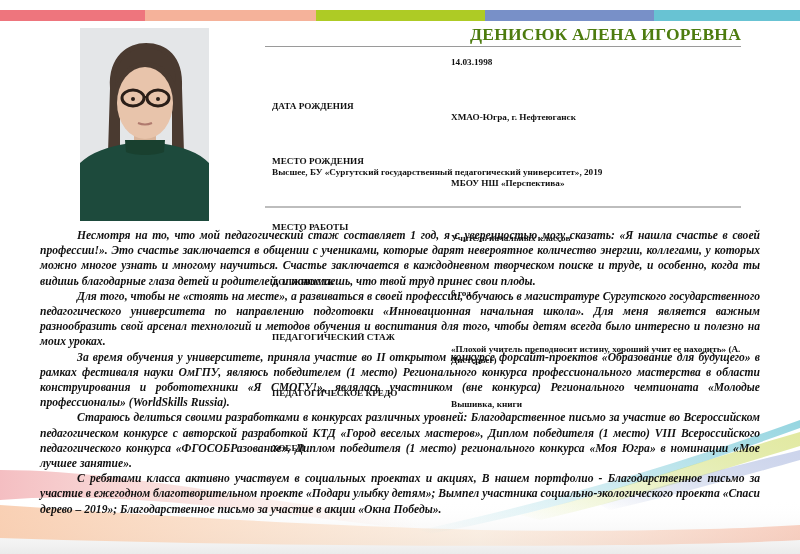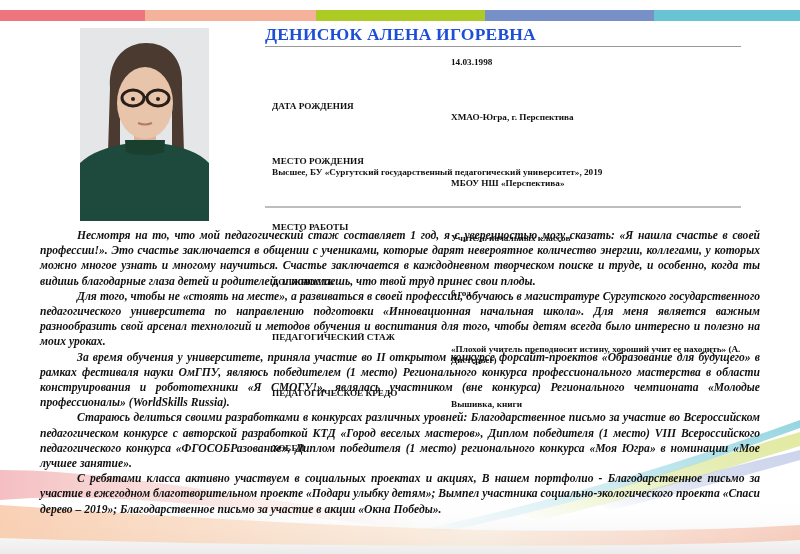--- a/index.html
+++ b/index.html
@@ -47,27 +47,27 @@
       overflow: hidden;
       background: #e6e8ea;
     }
 
     
     .title {
       position: absolute;
       left: 265px;
       top: 24px;
       width: 476px;
-      text-align: left;
+      text-align: right;
       font-family: "Liberation Serif", serif;
       font-weight: bold;
       font-size: 17.5px;
       letter-spacing: 0.2px;
       z-index: 1;
-      color: #1d4ed8;
+      color: #4d7c0f;
     }
     .title-rule {
       position: absolute;
       left: 265px;
       top: 46px;
       width: 476px;
       height: 1px;
       background: #9a9a9a;
       z-index: 1;
     }
@@ -202,21 +202,21 @@
 <div class="title">ДЕНИСЮК АЛЕНА ИГОРЕВНА</div>
 <div class="title-rule"></div>
 
 <div class="info">
   <div class="info-row">
     <div class="info-label">ДАТА РОЖДЕНИЯ</div>
     <div class="info-value">14.03.1998</div>
   </div>
   <div class="info-row">
     <div class="info-label">МЕСТО РОЖДЕНИЯ</div>
-    <div class="info-value">ХМАО-Югра, г. Перспектива</div>
+    <div class="info-value">ХМАО-Югра, г. Нефтеюганск</div>
   </div>
   <div class="info-row">
     <div class="info-value">Высшее,  БУ «Сургутский государственный педагогический университет», 2019</div>
   </div>
   <div class="info-row">
     <div class="info-label">МЕСТО РАБОТЫ</div>
     <div class="info-value">МБОУ НШ «Перспектива»</div>
   </div>
   <div class="info-row">
     <div class="info-label">ДОЛЖНОСТЬ</div>

